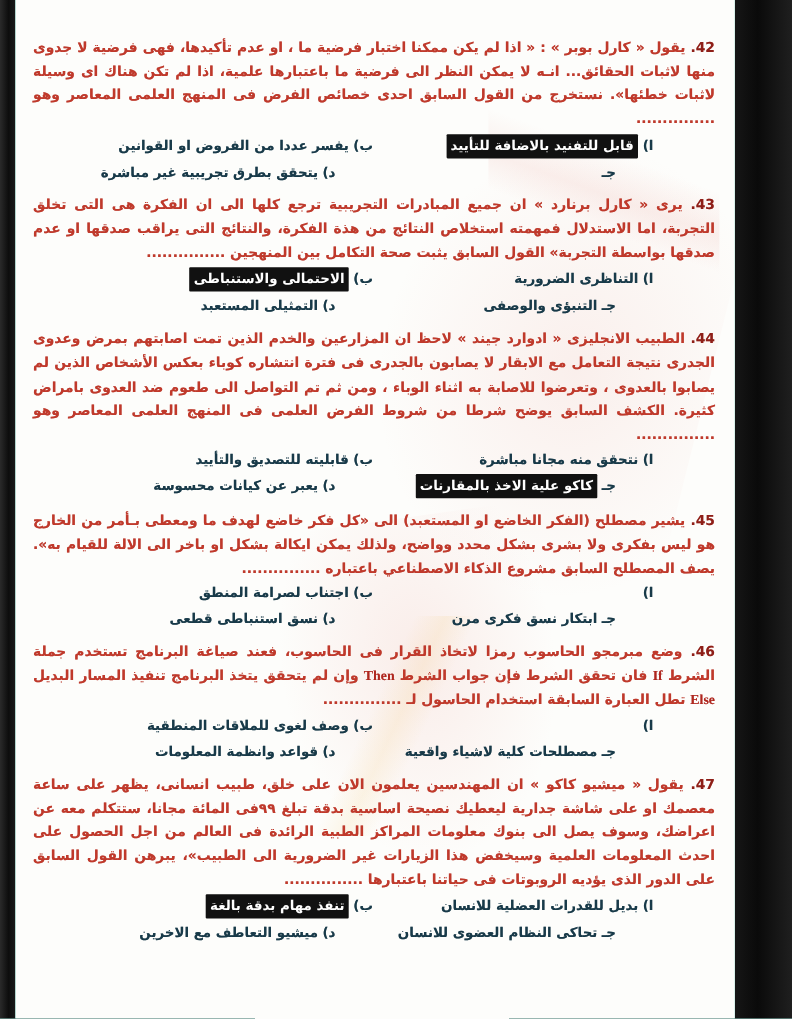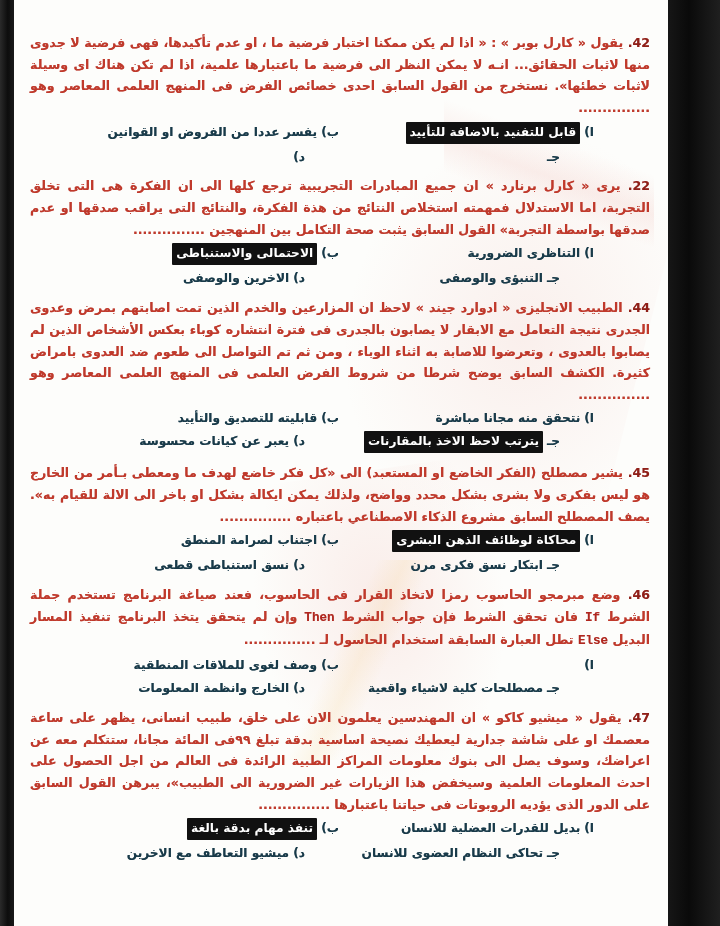--- a/index.html
+++ b/index.html
@@ -72,21 +72,21 @@
     font-weight:700;
     letter-spacing:0px;
     margin:0 0 3px 0;
     text-shadow:0 0 .5px rgba(170,50,40,.55);
   }
   .q-num{
     font-weight:700;
     color:#8e1f18;
   }
   .latin{
-    font-family:Liberation Mono, monospace;
+    font-family:Liberation Serif, serif;
     font-weight:700;
     direction:ltr;
     display:inline-block;
     color:#b0271f;
   }
   .dots{letter-spacing:1px;}
 
   .choices{
     margin:1px 0 0 0;
   }
@@ -150,81 +150,81 @@
                 <span class="c-key">ب)</span>
                 <span class="c-text">يفسر عددا من الفروض او القوانين</span>
               </div>
             </div>
             <div class="choice-row row-b">
               <div class="choice c-right">
                 <span class="c-key">جـ</span>
               </div>
               <div class="choice c-left">
                 <span class="c-key">د)</span>
-              </div>
-            </div>
-          </div>
-        </div>
-        <div class="q-block">
-          <p class="q-stem"><span class="q-num">22.</span><span> يرى « كارل برنارد » ان جميع المبادرات التجريبية ترجع كلها الى ان الفكرة هى التى تخلق التجربة، اما الاستدلال فمهمته استخلاص النتائج من هذة الفكرة، والنتائج التى يراقب صدقها او عدم صدقها بواسطة التجربة»  القول السابق يثبت صحة التكامل بين المنهجين </span><span class="dots">...............</span></p>
+                <span class="c-text">يتحقق بطرق تجريبية غير مباشرة</span>
+              </div>
+            </div>
+          </div>
+        </div>
+        <div class="q-block">
+          <p class="q-stem"><span class="q-num">43.</span><span> يرى « كارل برنارد » ان جميع المبادرات التجريبية ترجع كلها الى ان الفكرة هى التى تخلق التجربة، اما الاستدلال فمهمته استخلاص النتائج من هذة الفكرة، والنتائج التى يراقب صدقها او عدم صدقها بواسطة التجربة»  القول السابق يثبت صحة التكامل بين المنهجين </span><span class="dots">...............</span></p>
           <div class="choices">
             <div class="choice-row row-a">
               <div class="choice c-right">
                 <span class="c-key">ا)</span>
                 <span class="c-text">التناظرى الضرورية</span>
               </div>
               <div class="choice c-left">
                 <span class="c-key">ب)</span>
                 <span class="c-text marked">الاحتمالى والاستنباطى</span>
               </div>
             </div>
             <div class="choice-row row-b">
               <div class="choice c-right">
                 <span class="c-key">جـ</span>
                 <span class="c-text">التنبؤى والوصفى</span>
               </div>
               <div class="choice c-left">
                 <span class="c-key">د)</span>
-                <span class="c-text">الاخرين والوصفى</span>
+                <span class="c-text">التمثيلى المستعبد</span>
               </div>
             </div>
           </div>
         </div>
         <div class="q-block">
           <p class="q-stem"><span class="q-num">44.</span><span> الطبيب الانجليزى « ادوارد جيند » لاحظ ان المزارعين والخدم الذين تمت اصابتهم بمرض وعدوى الجدرى نتيجة التعامل مع الابقار لا يصابون بالجدرى فى فترة انتشاره كوباء بعكس الأشخاص الذين لم يصابوا بالعدوى ، وتعرضوا للاصابة به اثناء الوباء ، ومن ثم تم التواصل الى طعوم ضد العدوى بامراض كثيرة. الكشف السابق يوضح شرطا من شروط الفرض العلمى فى المنهج العلمى المعاصر وهو </span><span class="dots">...............</span></p>
           <div class="choices">
             <div class="choice-row row-a">
               <div class="choice c-right">
                 <span class="c-key">ا)</span>
                 <span class="c-text">نتحقق منه مجانا مباشرة</span>
               </div>
               <div class="choice c-left">
                 <span class="c-key">ب)</span>
                 <span class="c-text">قابليته للتصديق والتأييد</span>
               </div>
             </div>
             <div class="choice-row row-b">
               <div class="choice c-right">
                 <span class="c-key">جـ</span>
-                <span class="c-text marked">يترتب لاحظ الاخذ بالمقارنات</span>
+                <span class="c-text marked">كاكو علية الاخذ بالمقارنات</span>
               </div>
               <div class="choice c-left">
                 <span class="c-key">د)</span>
                 <span class="c-text">يعبر عن كيانات محسوسة</span>
               </div>
             </div>
           </div>
         </div>
         <div class="q-block">
           <p class="q-stem"><span class="q-num">45.</span><span> يشير مصطلح (الفكر الخاضع او المستعبد) الى «كل فكر خاضع لهدف ما ومعطى بـأمر من الخارج هو ليس بفكرى ولا بشرى بشكل محدد وواضح، ولذلك يمكن ايكالة بشكل او باخر الى الالة للقيام به». يصف المصطلح السابق مشروع الذكاء الاصطناعي باعتباره </span><span class="dots">...............</span></p>
           <div class="choices">
             <div class="choice-row row-a">
               <div class="choice c-right">
                 <span class="c-key">ا)</span>
-                <span class="c-text marked">محاكاة لوظائف الذهن البشرى</span>
               </div>
               <div class="choice c-left">
                 <span class="c-key">ب)</span>
                 <span class="c-text">اجتناب لصرامة المنطق</span>
               </div>
             </div>
             <div class="choice-row row-b">
               <div class="choice c-right">
                 <span class="c-key">جـ</span>
                 <span class="c-text">ابتكار نسق فكرى مرن</span>
@@ -248,21 +248,21 @@
                 <span class="c-text">وصف لغوى للملاقات المنطقية</span>
               </div>
             </div>
             <div class="choice-row row-b">
               <div class="choice c-right">
                 <span class="c-key">جـ</span>
                 <span class="c-text">مصطلحات كلية لاشياء واقعية</span>
               </div>
               <div class="choice c-left">
                 <span class="c-key">د)</span>
-                <span class="c-text">الخارج وانظمة المعلومات</span>
+                <span class="c-text">قواعد وانظمة المعلومات</span>
               </div>
             </div>
           </div>
         </div>
         <div class="q-block">
           <p class="q-stem"><span class="q-num">47.</span><span> يقول « ميشيو كاكو » ان المهندسين يعلمون الان على خلق، طبيب انسانى، يظهر على ساعة معصمك او على شاشة جدارية ليعطيك نصيحة اساسية بدقة تبلغ ٩٩فى المائة مجانا، ستتكلم معه عن اعراضك، وسوف يصل الى بنوك معلومات المراكز الطبية الرائدة فى العالم من اجل الحصول على احدث المعلومات العلمية وسيخفض هذا الزيارات غير الضرورية الى الطبيب»، يبرهن القول السابق على الدور الذى يؤديه الروبوتات فى حياتنا باعتبارها </span><span class="dots">...............</span></p>
           <div class="choices">
             <div class="choice-row row-a">
               <div class="choice c-right">
                 <span class="c-key">ا)</span>

